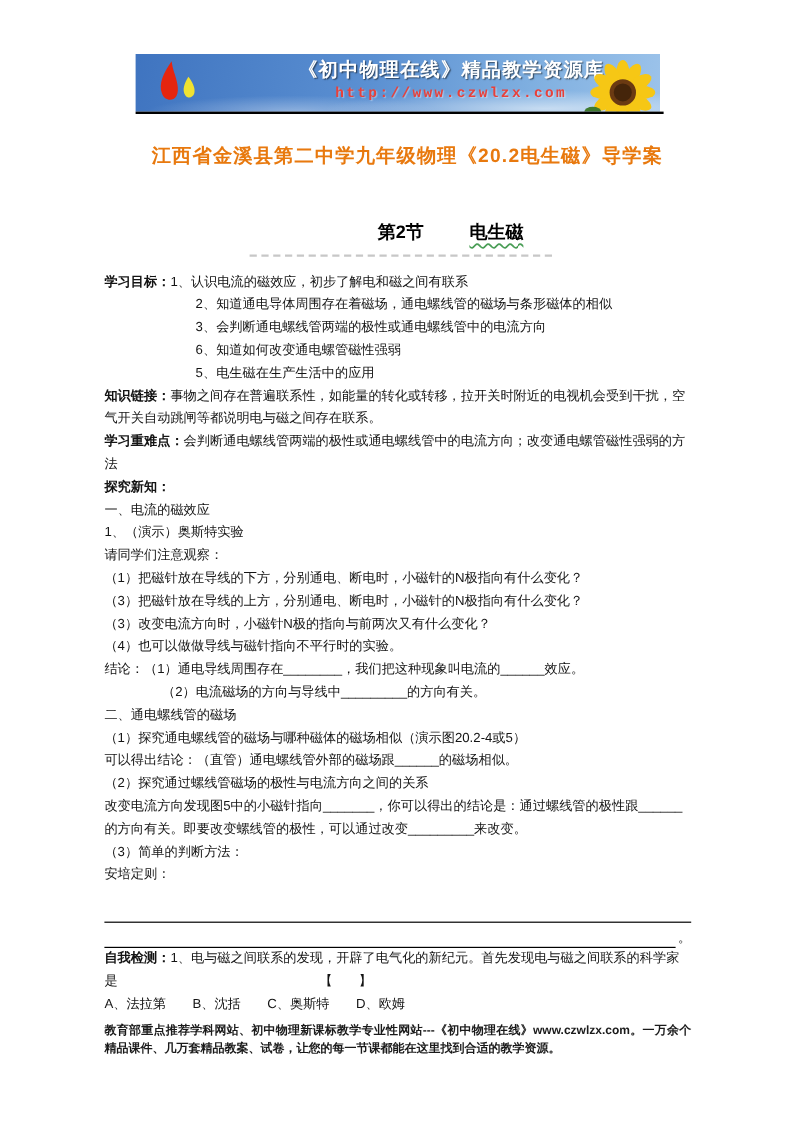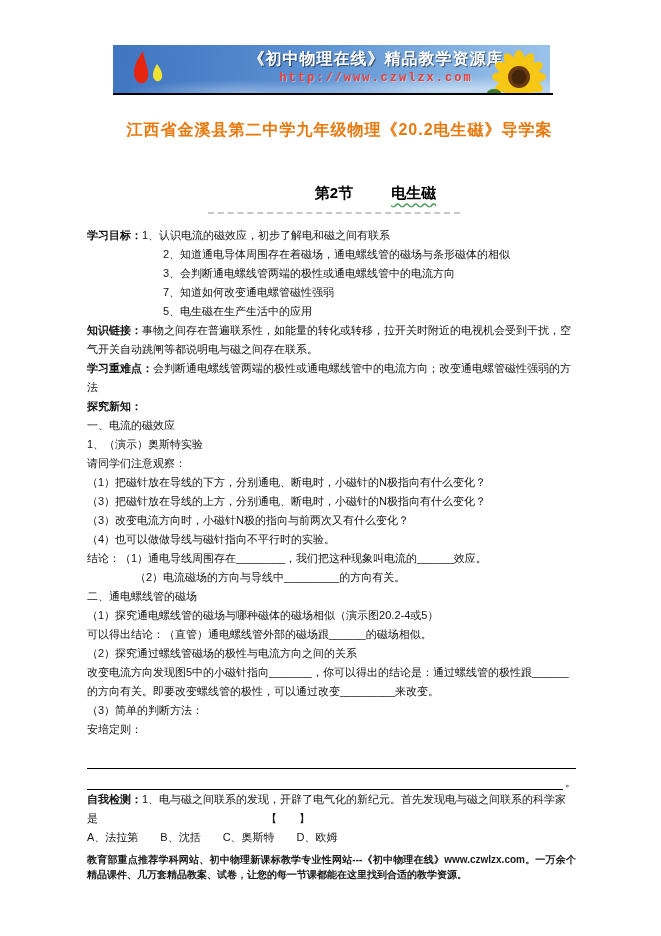--- a/index.html
+++ b/index.html
@@ -115,21 +115,21 @@
 
   <div class="section-heading">
     <span>第2节</span><span class="section-name">电生磁</span>
   </div>
   <div class="ghost-line"></div>
 
   <div class="content">
     <p><span class="b">学习目标：</span><span>1、认识电流的磁效应，初步了解电和磁之间有联系</span></p>
     <p class="ind-obj"><span>2、知道通电导体周围存在着磁场，通电螺线管的磁场与条形磁体的相似</span></p>
     <p class="ind-obj"><span>3、会判断通电螺线管两端的极性或通电螺线管中的电流方向</span></p>
-    <p class="ind-obj"><span>7、知道如何改变通电螺管磁性强弱</span></p>
+    <p class="ind-obj"><span>6、知道如何改变通电螺管磁性强弱</span></p>
     <p class="ind-obj"><span>5、电生磁在生产生活中的应用</span></p>
 
     <p><span class="b">知识链接：</span><span>事物之间存在普遍联系性，如能量的转化或转移，拉开关时附近的电视机会受到干扰，空气开关自动跳闸等都说明电与磁之间存在联系。</span></p>
 
     <p><span class="b">学习重难点：</span><span>会判断通电螺线管两端的极性或通电螺线管中的电流方向；改变通电螺管磁性强弱的方法</span></p>
 
     <p><span class="b">探究新知：</span></p>
 
     <p>一、电流的磁效应</p>
     <p>1、（演示）奥斯特实验</p>

